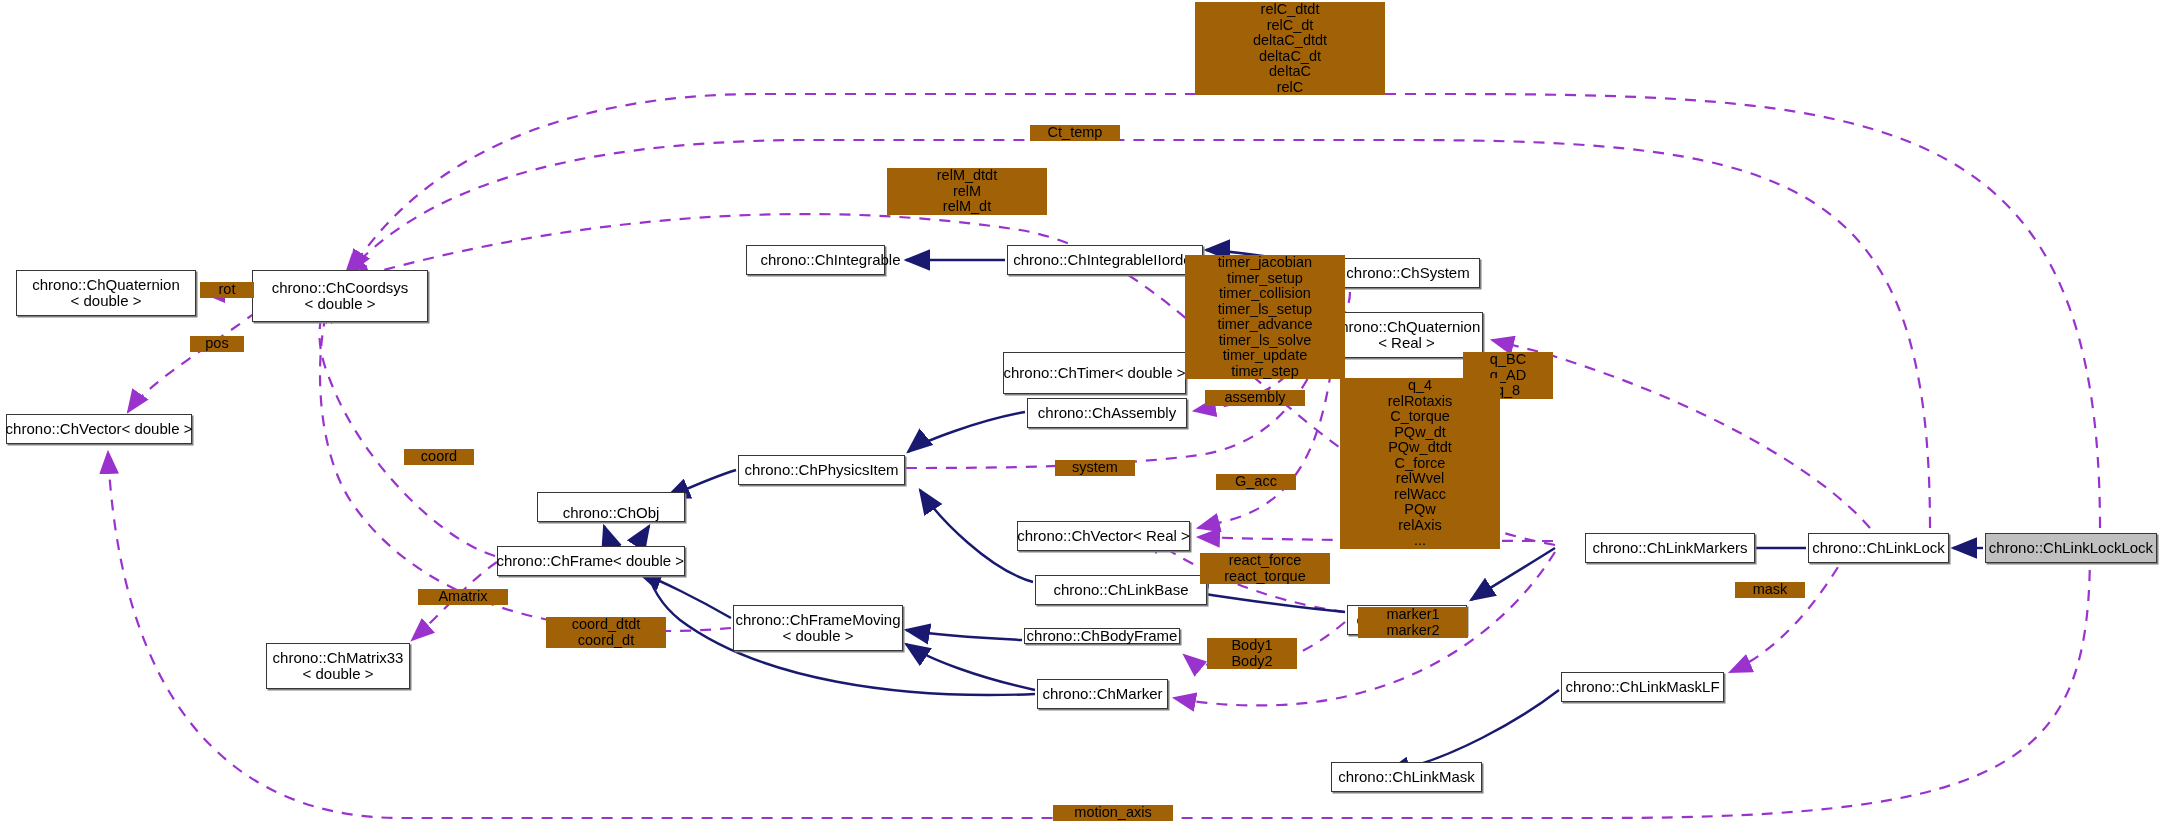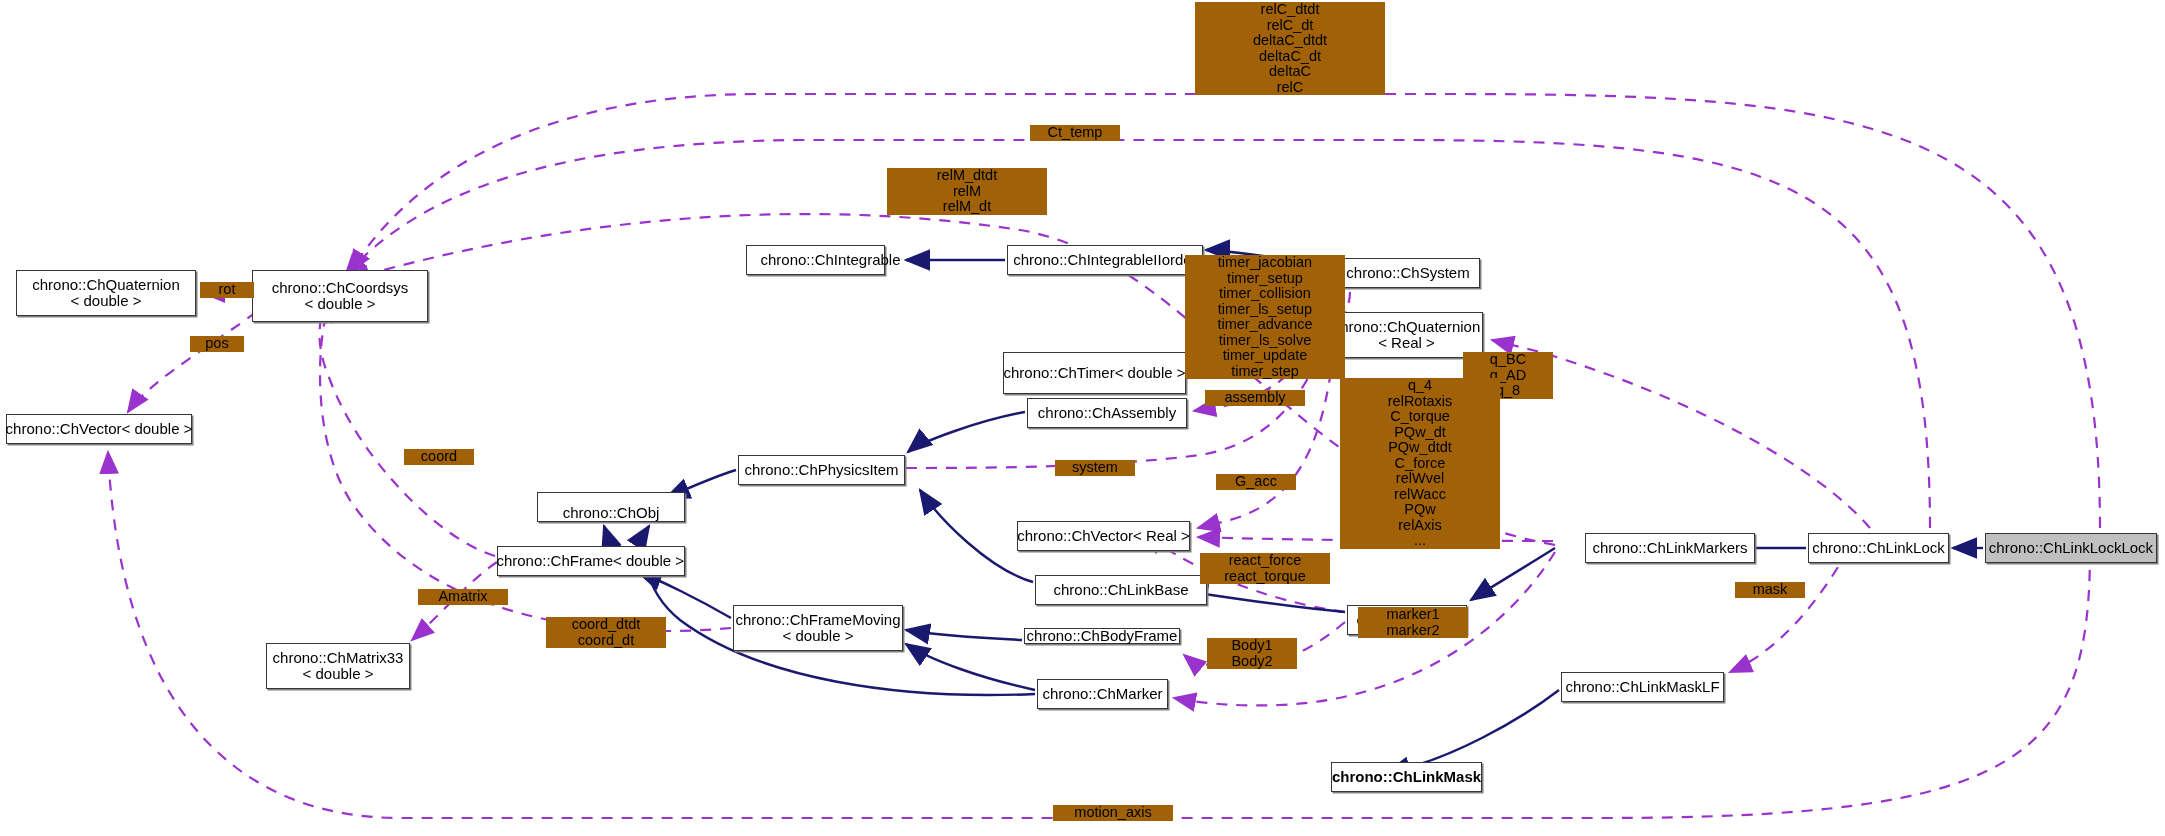--- a/index.html
+++ b/index.html
@@ -159,21 +159,21 @@
       </div>
       <div class="node" style="left: 1808px; top: 533px; width: 141px; height: 30px;">
         <span>chrono::ChLinkLock</span>
       </div>
       <div class="node sel" style="left: 1985px; top: 533px; width: 172px; height: 30px;">
         <span>chrono::ChLinkLockLock</span>
       </div>
       <div class="node" style="left: 1561px; top: 672px; width: 163px; height: 30px;">
         <span>chrono::ChLinkMaskLF</span>
       </div>
-      <div class="node" style="left: 1331px; top: 762px; width: 151px; height: 30px; font-weight: bold;">
+      <div class="node" style="left: 1331px; top: 762px; width: 151px; height: 30px;">
         <span>chrono::ChLinkMask</span>
       </div>
     </div>
   <div id="labels">
       <div class="elabel" style="left: 1195px; top: 2px; width: 190px;">relC_dtdt
 relC_dt
 deltaC_dtdt
 deltaC_dt
 deltaC
 relC</div>

